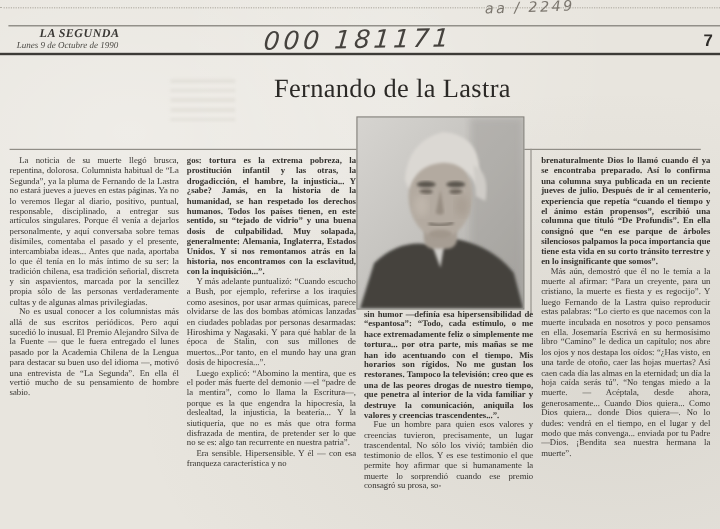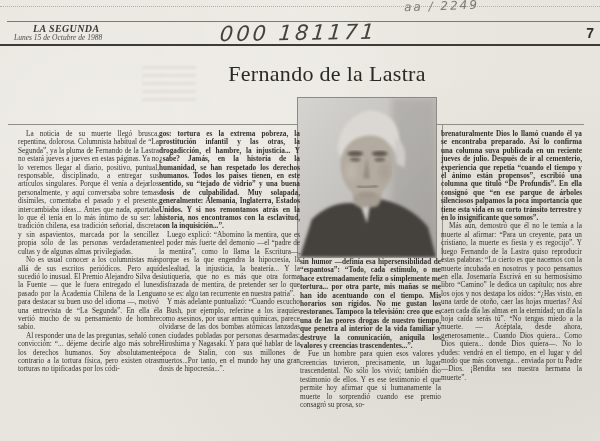--- a/index.html
+++ b/index.html
@@ -35,39 +35,39 @@
 
   .ghost{position:absolute;left:142px;top:66px;width:54px;height:36px;opacity:.28;
     background:repeating-linear-gradient(#c9c5bc 0 3px, transparent 3px 8px);
     filter:blur(1.2px);}
 
   .photo{position:absolute;left:297px;top:97px;width:140px;height:161px;
     border:1px solid #8d8a84;background:#c4c2be;box-sizing:border-box;}
   .photo svg{display:block;width:100%;height:100%;}
 
   .cols{position:absolute;left:8px;top:130px;width:584px;height:311px;overflow:hidden;
-    display:flex;justify-content:center;}
+    display:flex;justify-content:space-between;}
   .col{width:141px;}
   .col[data-col="2"]{padding-top:128px;}
   .col p{margin:0;text-indent:8px;text-align:justify;
     font-size:7.25px;line-height:8.4px;color:#33312d;hyphens:auto;}
   .col p.cont{text-indent:0;font-weight:bold;}
 </style>
 </head>
 <body>
 
 <div class="sheet">
 
   <div class="dotted-rule"></div>
   <div class="hand-note">aa / 2249</div>
   <div class="thin-rule"></div>
 
   <div>
     <div class="mast-name">LA SEGUNDA</div>
-    <div class="mast-date">Lunes 15 de Octubre de 1988</div>
+    <div class="mast-date">Lunes 9 de Octubre de 1990</div>
     <div class="hand-code">000 181171</div>
     <div class="page-num">7</div>
   </div>
 
   <div class="bold-rule"></div>
 
   <h1 class="title" style="font-weight:normal;margin:0;">Fernando de la Lastra</h1>
 
   <div class="ghost"></div>
 
@@ -113,26 +113,26 @@
 
       <ellipse cx="54" cy="74" rx="6" ry="9" fill="#c2b9af" opacity="0.8" filter="url(#softer)"></ellipse>
       <ellipse cx="88" cy="74" rx="6" ry="9" fill="#a79d92" opacity="0.8" filter="url(#softer)"></ellipse>
     </svg>
   </div>
 
   <div class="cols">
     <div class="col" data-col="0">
         <p>La noticia de su muerte llegó brusca, repentina, dolorosa. Columnista habitual de “La Segunda”, ya la pluma de Fernando de la Lastra no estará jueves a jueves en estas páginas. Ya no lo veremos llegar al diario, positivo, puntual, responsable, disciplinado, a entregar sus artículos singulares. Porque él venía a dejarlos personalmente, y aquí conversaba sobre temas disímiles, comentaba el pasado y el presente, intercambiaba ideas... Antes que nada, aportaba lo que él tenía en lo más íntimo de su ser: la tradición chilena, esa tradición señorial, discreta y sin aspavientos, marcada por la sencillez propia sólo de las personas verdaderamente cultas y de algunas almas privilegiadas.</p>
         <p>No es usual conocer a los columnistas más allá de sus escritos periódicos. Pero aquí sucedió lo inusual. El Premio Alejandro Silva de la Fuente — que le fuera entregado el lunes pasado por la Academia Chilena de la Lengua para destacar su buen uso del idioma —, motivó una entrevista de “La Segunda”. En ella él vertió mucho de su pensamiento de hombre sabio.</p>
-        <p>Al responder una de las preguntas, señaló con convicción: “... déjeme decirle algo más sobre los derechos humanos. Soy absolutamente contrario a la tortura física, pero existen otras torturas no tipificadas por los códi-</p>
       </div>
     <div class="col" data-col="1">
         <p class="cont">gos: tortura es la extrema pobreza, la prostitución infantil y las otras, la drogadicción, el hambre, la injusticia... Y ¿sabe? Jamás, en la historia de la humanidad, se han respetado los derechos humanos. Todos los países tienen, en este sentido, su “tejado de vidrio” y una buena dosis de culpabilidad. Muy solapada, generalmente: Alemania, Inglaterra, Estados Unidos. Y si nos remontamos atrás en la historia, nos encontramos con la esclavitud, con la inquisición...”.</p>
+        <p>Y más adelante puntualizó: “Cuando escucho a Bush, por ejemplo, referirse a los iraquíes como asesinos, por usar armas químicas, parece olvidarse de las dos bombas atómicas lanzadas en ciudades pobladas por personas desarmadas: Hiroshima y Nagasaki. Y para qué hablar de la época de Stalin, con sus millones de muertos...Por tanto, en el mundo hay una gran dosis de hipocresía...”.</p>
         <p>Luego explicó: “Abomino la mentira, que es el poder más fuerte del demonio —el “padre de la mentira”, como lo llama la Escritura—, porque es la que engendra la hipocresía, la deslealtad, la injusticia, la beatería... Y la siutiquería, que no es más que otra forma disfrazada de mentira, de pretender ser lo que no se es: algo tan recurrente en nuestra patria”.</p>
-        <p>Y más adelante puntualizó: “Cuando escucho a Bush, por ejemplo, referirse a los iraquíes como asesinos, por usar armas químicas, parece olvidarse de las dos bombas atómicas lanzadas en ciudades pobladas por personas desarmadas: Hiroshima y Nagasaki. Y para qué hablar de la época de Stalin, con sus millones de muertos...Por tanto, en el mundo hay una gran dosis de hipocresía...”.</p>
+        <p>Era sensible. Hipersensible. Y él — con esa franqueza característica y no</p>
       </div>
     <div class="col" data-col="2">
         <p class="cont">sin humor —definía esa hipersensibilidad de “espantosa”: “Todo, cada estímulo, o me hace extremadamente feliz o simplemente me tortura... por otra parte, mis mañas se me han ido acentuando con el tiempo. Mis horarios son rígidos. No me gustan los restoranes. Tampoco la televisión: creo que es una de las peores drogas de nuestro tiempo, que penetra al interior de la vida familiar y destruye la comunicación, aniquila los valores y creencias trascendentes...”.</p>
         <p>Fue un hombre para quien esos valores y creencias tuvieron, precisamente, un lugar trascendental. No sólo los vivió; también dio testimonio de ellos. Y es ese testimonio el que permite hoy afirmar que si humanamente la muerte lo sorprendió cuando ese premio consagró su prosa, so-</p>
       </div>
     <div class="col" data-col="3">
         <p class="cont">brenaturalmente Dios lo llamó cuando él ya se encontraba preparado. Así lo confirma una columna suya publicada en un reciente jueves de julio. Después de ir al cementerio, experiencia que repetía “cuando el tiempo y el ánimo están propensos”, escribió una columna que tituló “De Profundis”. En ella consignó que “en ese parque de árboles silenciosos palpamos la poca importancia que tiene esta vida en su corto tránsito terrestre y en lo insignificante que somos”.</p>
         <p>Más aún, demostró que él no le temía a la muerte al afirmar: “Para un creyente, para un cristiano, la muerte es fiesta y es regocijo”. Y luego Fernando de la Lastra quiso reproducir estas palabras: “Lo cierto es que nacemos con la muerte incubada en nosotros y poco pensamos en ella. Josemaría Escrivá en su hermosísimo libro “Camino” le dedica un capítulo; nos abre los ojos y nos destapa los oídos: “¿Has visto, en una tarde de otoño, caer las hojas muertas? Así caen cada día las almas en la eternidad; un día la hoja caída serás tú”. “No tengas miedo a la muerte. — Acéptala, desde ahora, generosamente... Cuando Dios quiera... Como Dios quiera... donde Dios quiera—. No lo dudes: vendrá en el tiempo, en el lugar y del modo que más convenga... enviada por tu Padre—Dios. ¡Bendita sea nuestra hermana la muerte”.</p>
       </div>
   </div>

